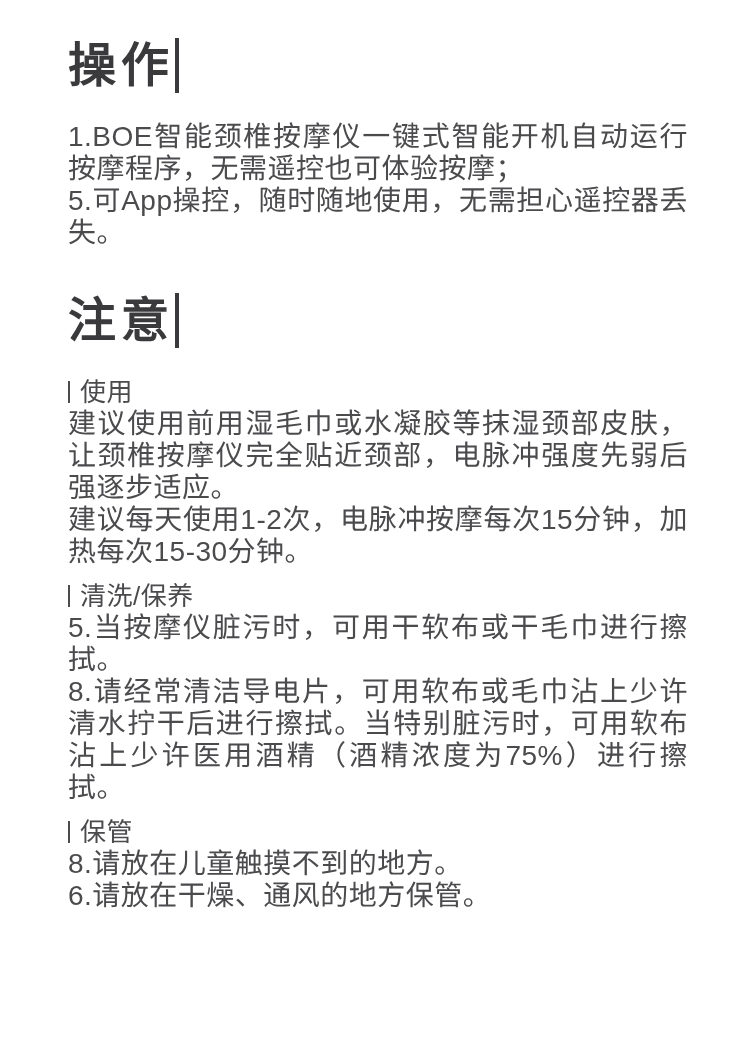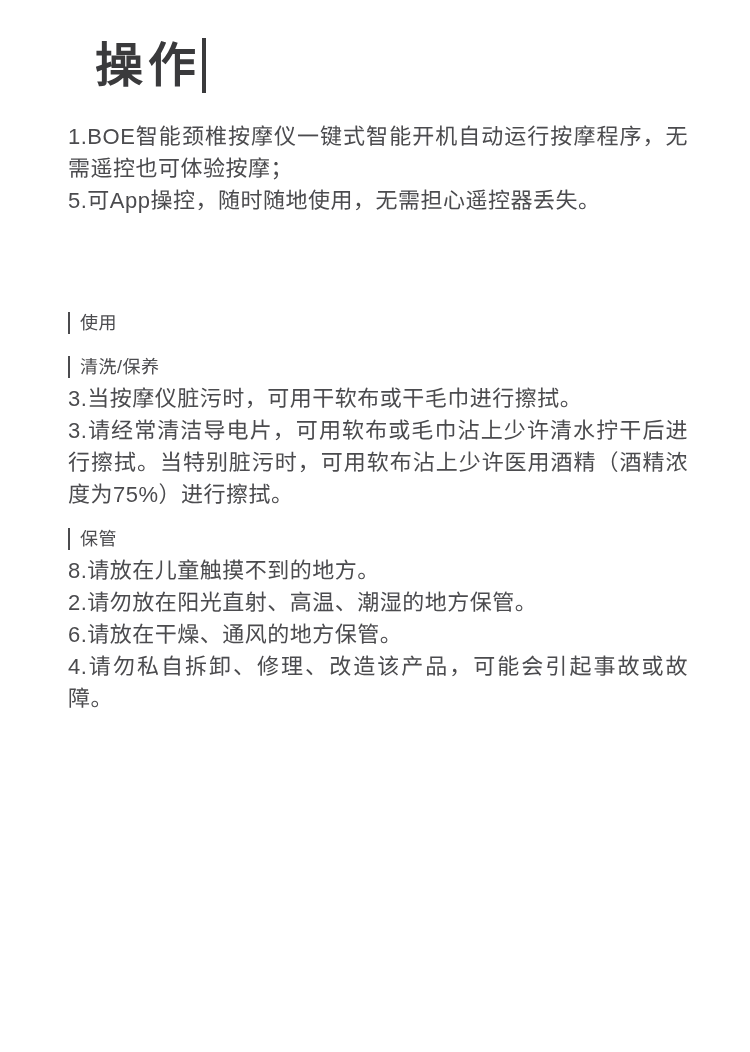--- a/index.html
+++ b/index.html
@@ -19,53 +19,52 @@
   .page {
     position: relative;
     width: 750px;
     height: 1052px;
     padding: 38px 62px 0 68px;
   }
   
   .big-heading {
     display: inline-flex;
     align-items: stretch;
-    margin-left: 27px;
   }
   .big-heading .heading-text {
     font-size: 48px;
     line-height: 55px;
     font-weight: 800;
     color: var(--heading);
     letter-spacing: 5px;
     white-space: nowrap;
   }
   .big-heading .vbar {
     width: 4px;
     background: var(--heading);
     margin-left: 1px;
   }
   
   .paragraphs { margin-top: 28px; }
   .paragraphs p,
   .sub-body p {
     margin: 0;
-    font-size: 22px;
+    font-size: 28px;
     line-height: 32px;
     color: var(--body);
     letter-spacing: 0.5px;
     text-align: justify;
   }
   .section-precautions { margin-top: 44px; }
   .subsection { margin-top: 12px; }
   .subsection.first { margin-top: 28px; }
   .sub-label {
     display: flex;
     align-items: center;
-    font-size: 18px;
+    font-size: 26px;
     line-height: 32px;
     color: var(--body);
     letter-spacing: 0.5px;
   }
   .sub-label .sub-bar {
     width: 2px;
     height: 22px;
     background: var(--body);
     margin-right: 10px;
   }
@@ -84,52 +83,55 @@
     </div>
     <div class="paragraphs">
       <p>1.BOE智能颈椎按摩仪一键式智能开机自动运行按摩程序，无需遥控也可体验按摩；</p>
       <p>5.可App操控，随时随地使用，无需担心遥控器丢失。</p>
     </div>
   </section>
 
   <section class="section-precautions">
     <div class="big-heading">
       <div class="heading-text">
+        <div>注意</div>
       </div>
       <span class="vbar"></span>
     </div>
 
     
     <div class="subsection first">
       <div class="sub-label">
         <span class="sub-bar"></span>
         <span>使用</span>
       </div>
+      <div class="sub-body">
+        <p>建议使用前用湿毛巾或水凝胶等抹湿颈部皮肤，让颈椎按摩仪完全贴近颈部，电脉冲强度先弱后强逐步适应。</p>
+        <p>建议每天使用1-2次，电脉冲按摩每次15分钟，加热每次15-30分钟。</p>
+      </div>
     </div>
 
     
     <div class="subsection">
       <div class="sub-label">
         <span class="sub-bar"></span>
         <span>清洗/保养</span>
       </div>
       <div class="sub-body">
-        <p>3.当按摩仪脏污时，可用干软布或干毛巾进行擦拭。</p>
-        <p>3.请经常清洁导电片，可用软布或毛巾沾上少许清水拧干后进行擦拭。当特别脏污时，可用软布沾上少许医用酒精（酒精浓度为75%）进行擦拭。</p>
+        <p>5.当按摩仪脏污时，可用干软布或干毛巾进行擦拭。</p>
+        <p>8.请经常清洁导电片，可用软布或毛巾沾上少许清水拧干后进行擦拭。当特别脏污时，可用软布沾上少许医用酒精（酒精浓度为75%）进行擦拭。</p>
       </div>
     </div>
 
     
     <div class="subsection">
       <div class="sub-label">
         <span class="sub-bar"></span>
         <span>保管</span>
       </div>
       <div class="sub-body">
         <p>8.请放在儿童触摸不到的地方。</p>
-        <p>2.请勿放在阳光直射、高温、潮湿的地方保管。</p>
         <p>6.请放在干燥、通风的地方保管。</p>
-        <p>4.请勿私自拆卸、修理、改造该产品，可能会引起事故或故障。</p>
       </div>
     </div>
   </section>
 
 </div>
 
 </body></html>

